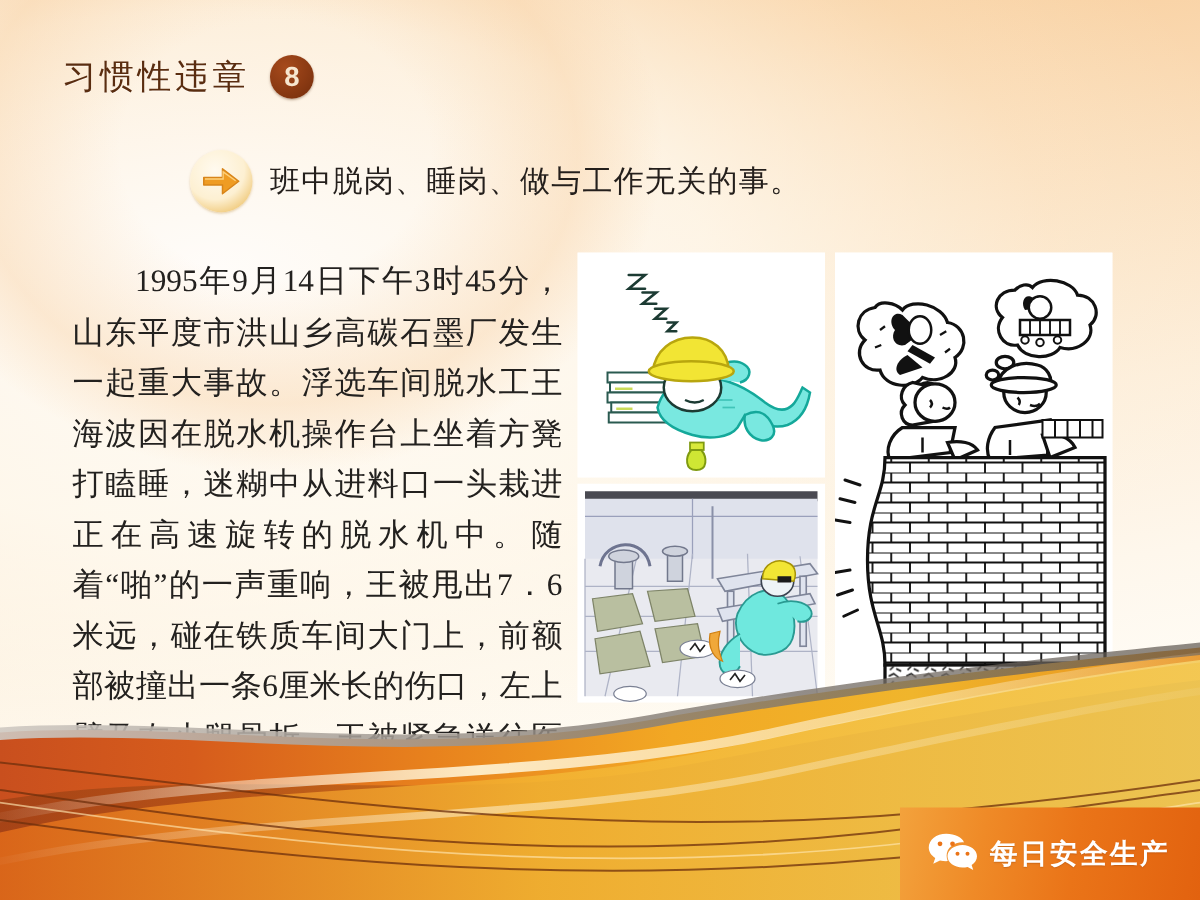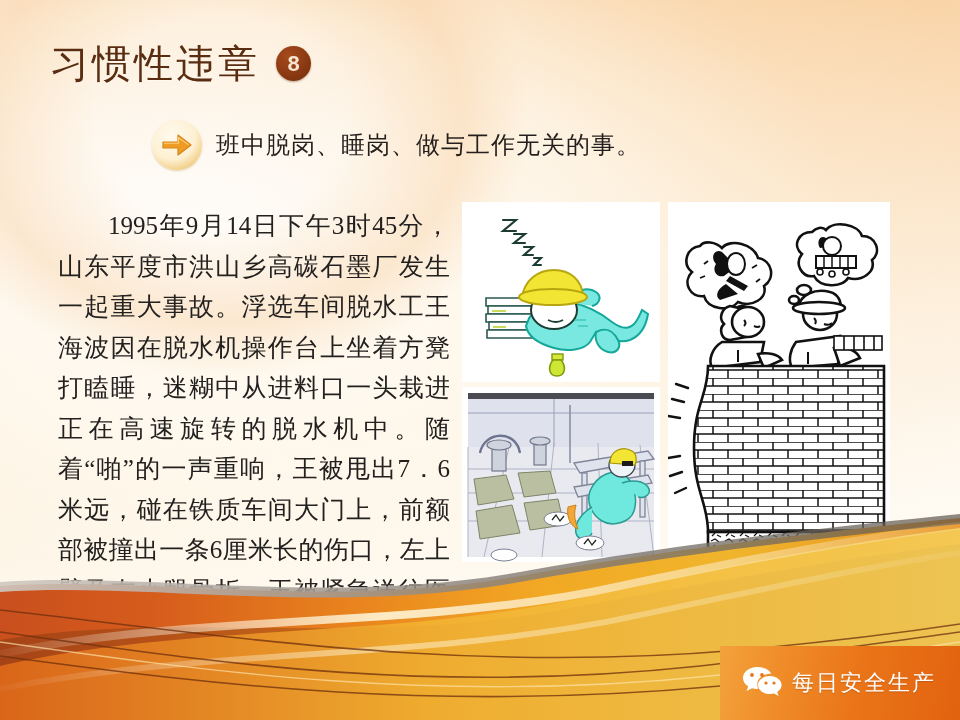--- a/index.html
+++ b/index.html
@@ -16,21 +16,21 @@
   }
   
   #wash-left{
     position:absolute;left:-90px;top:-140px;width:620px;height:520px;
     background:radial-gradient(closest-side, rgba(255,255,255,0.0) 40%, rgba(247,200,147,0.35) 78%, rgba(247,200,147,0) 100%);
     pointer-events:none;
   }
   
   #header{position:absolute;left:50px;top:44px;display:flex;align-items:center;gap:16px;}
   #title{
-    font-size:39px;line-height:1;color:#5a2d10;letter-spacing:3px;
+    font-size:27px;line-height:1;color:#5a2d10;letter-spacing:3px;
     font-family:"Liberation Serif","DejaVu Serif",serif;font-weight:400;
     text-shadow:0 1px 0 rgba(255,255,255,.45);
     text-align:center;
   }
   #badge{
     width:35px;height:35px;border-radius:50%;
     background:radial-gradient(circle at 35% 28%,#a64a1c 0%,#8b3a13 55%,#722d0c 100%);
     color:#f7e6cf;font-size:22px;font-weight:bold;
     display:flex;align-items:center;justify-content:center;
     font-family:"Liberation Sans",sans-serif;
@@ -67,20 +67,21 @@
   
   #watermark{
     position:absolute;right:0;bottom:0;width:240px;height:74px;
     background:linear-gradient(100deg,#f3a23c 0%,#ef8a27 28%,#ea7418 58%,#e2620f 100%);
     display:flex;align-items:center;gap:10px;padding-left:22px;box-sizing:border-box;
   }
   #wm-text{
     color:#ffffff;font-size:22px;letter-spacing:2px;
     font-family:"Liberation Sans","DejaVu Sans",sans-serif;
     text-shadow:0 1px 1px rgba(140,60,10,.35);
+    font-weight:bold;
   }
 </style>
 </head>
 <body>
 
 <div id="slide">
 
   <div id="wash-left"></div>
 
   <div id="header">

